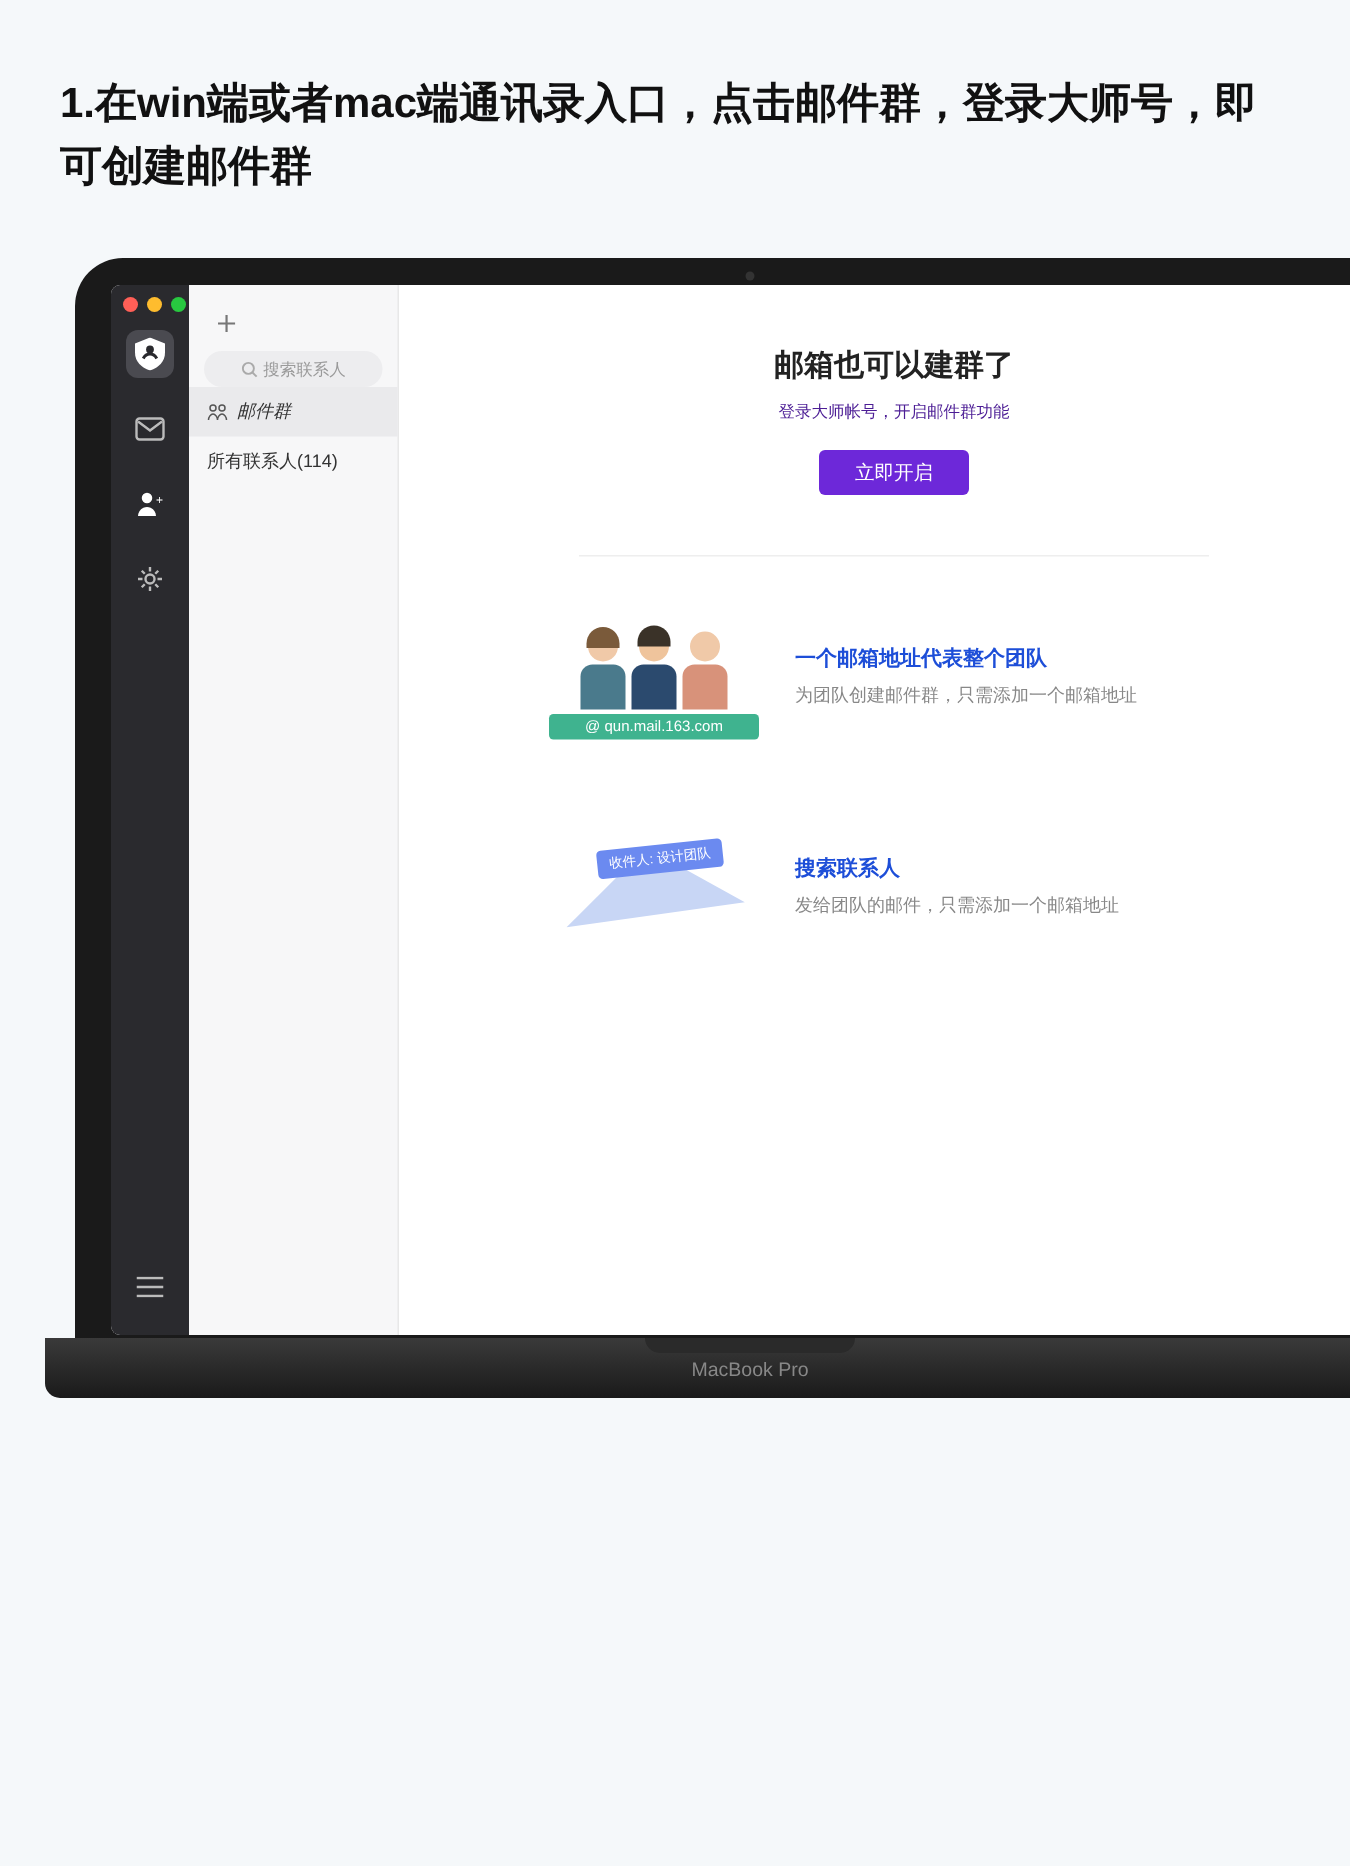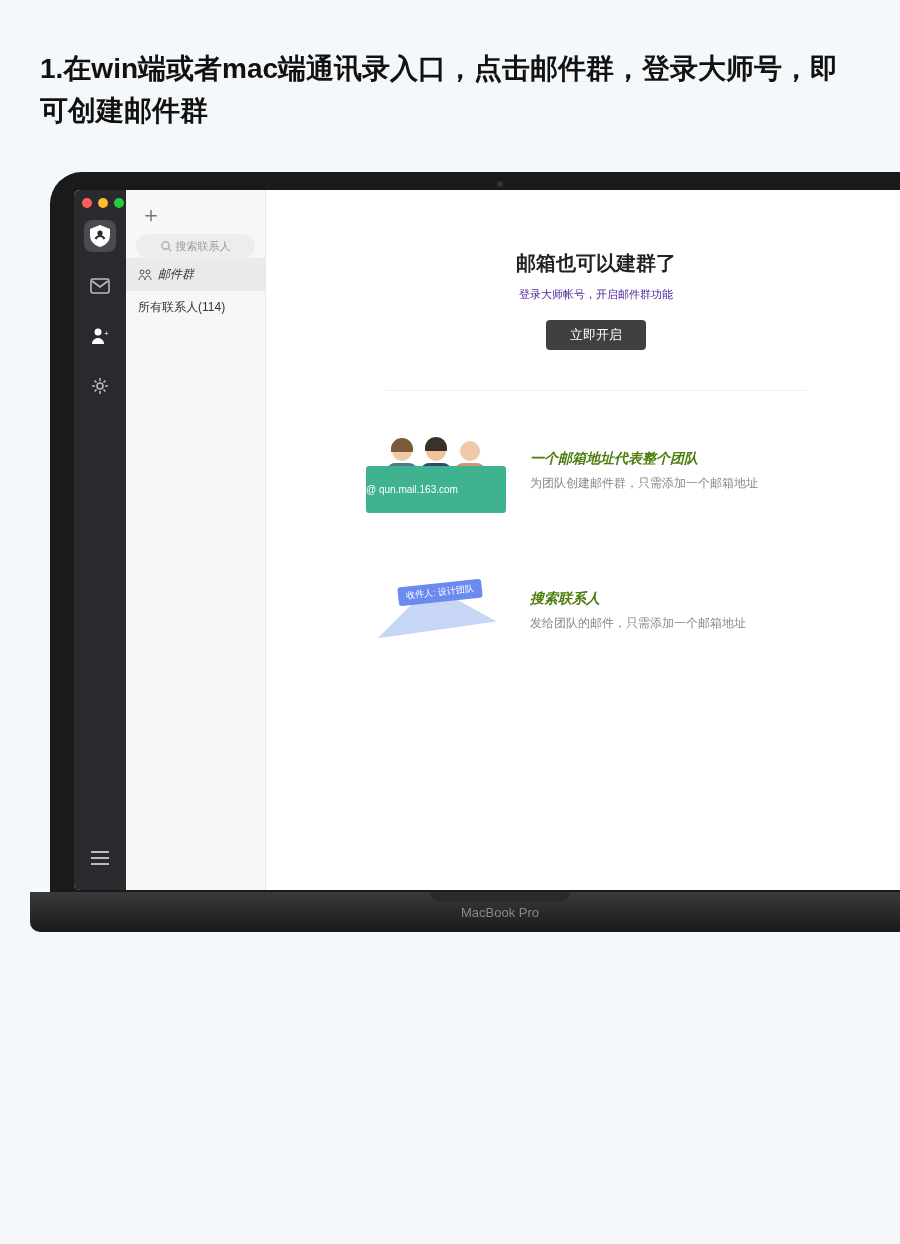--- a/index.html
+++ b/index.html
@@ -106,48 +106,47 @@
   }
   .side-item.selected { background: #eaeaec; font-style: italic; }
   .main {
     flex:1;
     background: #fff;
     padding: 40px 40px 0 40px;
     overflow:hidden;
   }
   .hero {
     text-align:center;
-    margin-top:20px;
   }
   .hero-title { font-size: 20px; color:#222; font-weight:600; margin-bottom:10px;}
   .hero-sub { font-size:11px; color:#4c1d95; margin-bottom:18px;}
   .hero-btn {
     display:inline-block;
-    background:#404040; color:#fff;
+    background:#6d28d9; color:#fff;
     font-size:13px; padding:6px 24px;
     border-radius:4px; cursor:pointer;
   }
   .divider { margin: 40px 80px 30px; border:none; border-top:1px solid #eee;}
   .feature {
     display:flex; align-items:center;
     gap: 24px;
     margin: 0 60px 40px;
   }
   .feature-illus {
     width: 140px; height: 100px;
     flex-shrink:0;
     position:relative;
   }
-  .feature-text h4 { font-size:14px; color:#4d7c0f; margin-bottom:6px; font-weight:600;font-style:italic;}
+  .feature-text h4 { font-size:14px; color:#1d4ed8; margin-bottom:6px; font-weight:600;}
   .feature-text p { font-size:12px; color:#888; line-height:1.5;}
   
   .team-badge {
     position:absolute; bottom:8px; left:0; right:0;
     background:#3fb38f; color:#fff; font-size:10px;
-    text-align:left; padding:18px 0; border-radius:3px;
+    text-align:center; padding:3px 0; border-radius:3px;
   }
   
   .plane {
     width:0;height:0;
     border-left:60px solid transparent;
     border-right:60px solid transparent;
     border-bottom:45px solid #c8d6f5;
     position:absolute; top:24px; left:8px;
     transform: rotate(-8deg);
   }

